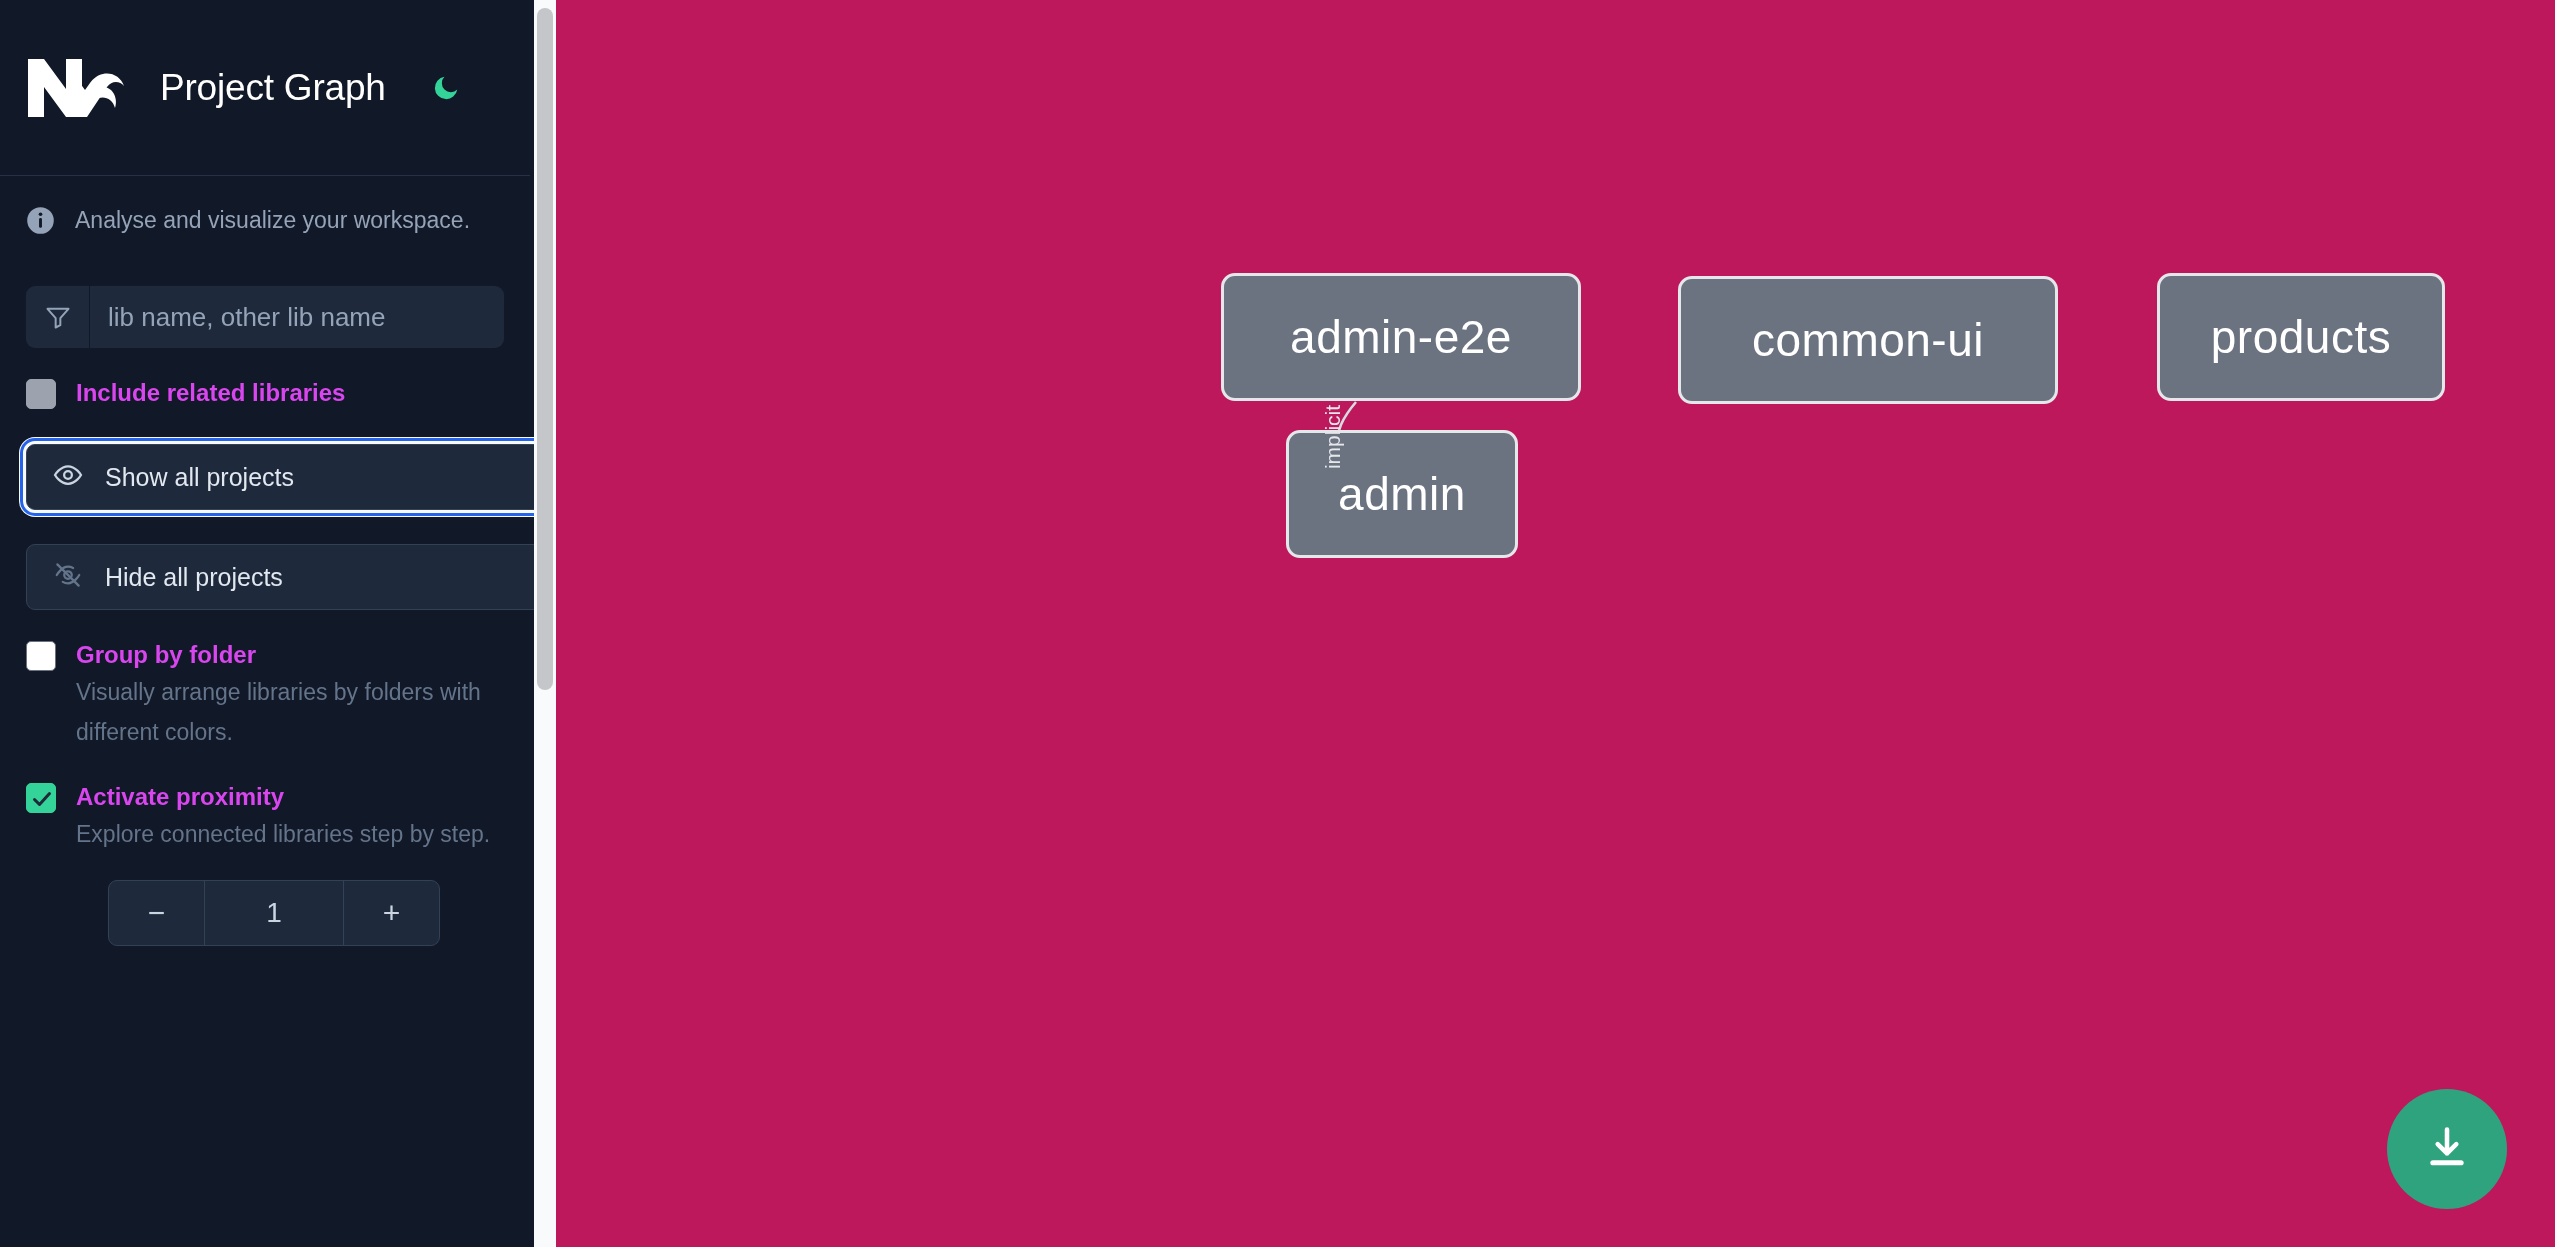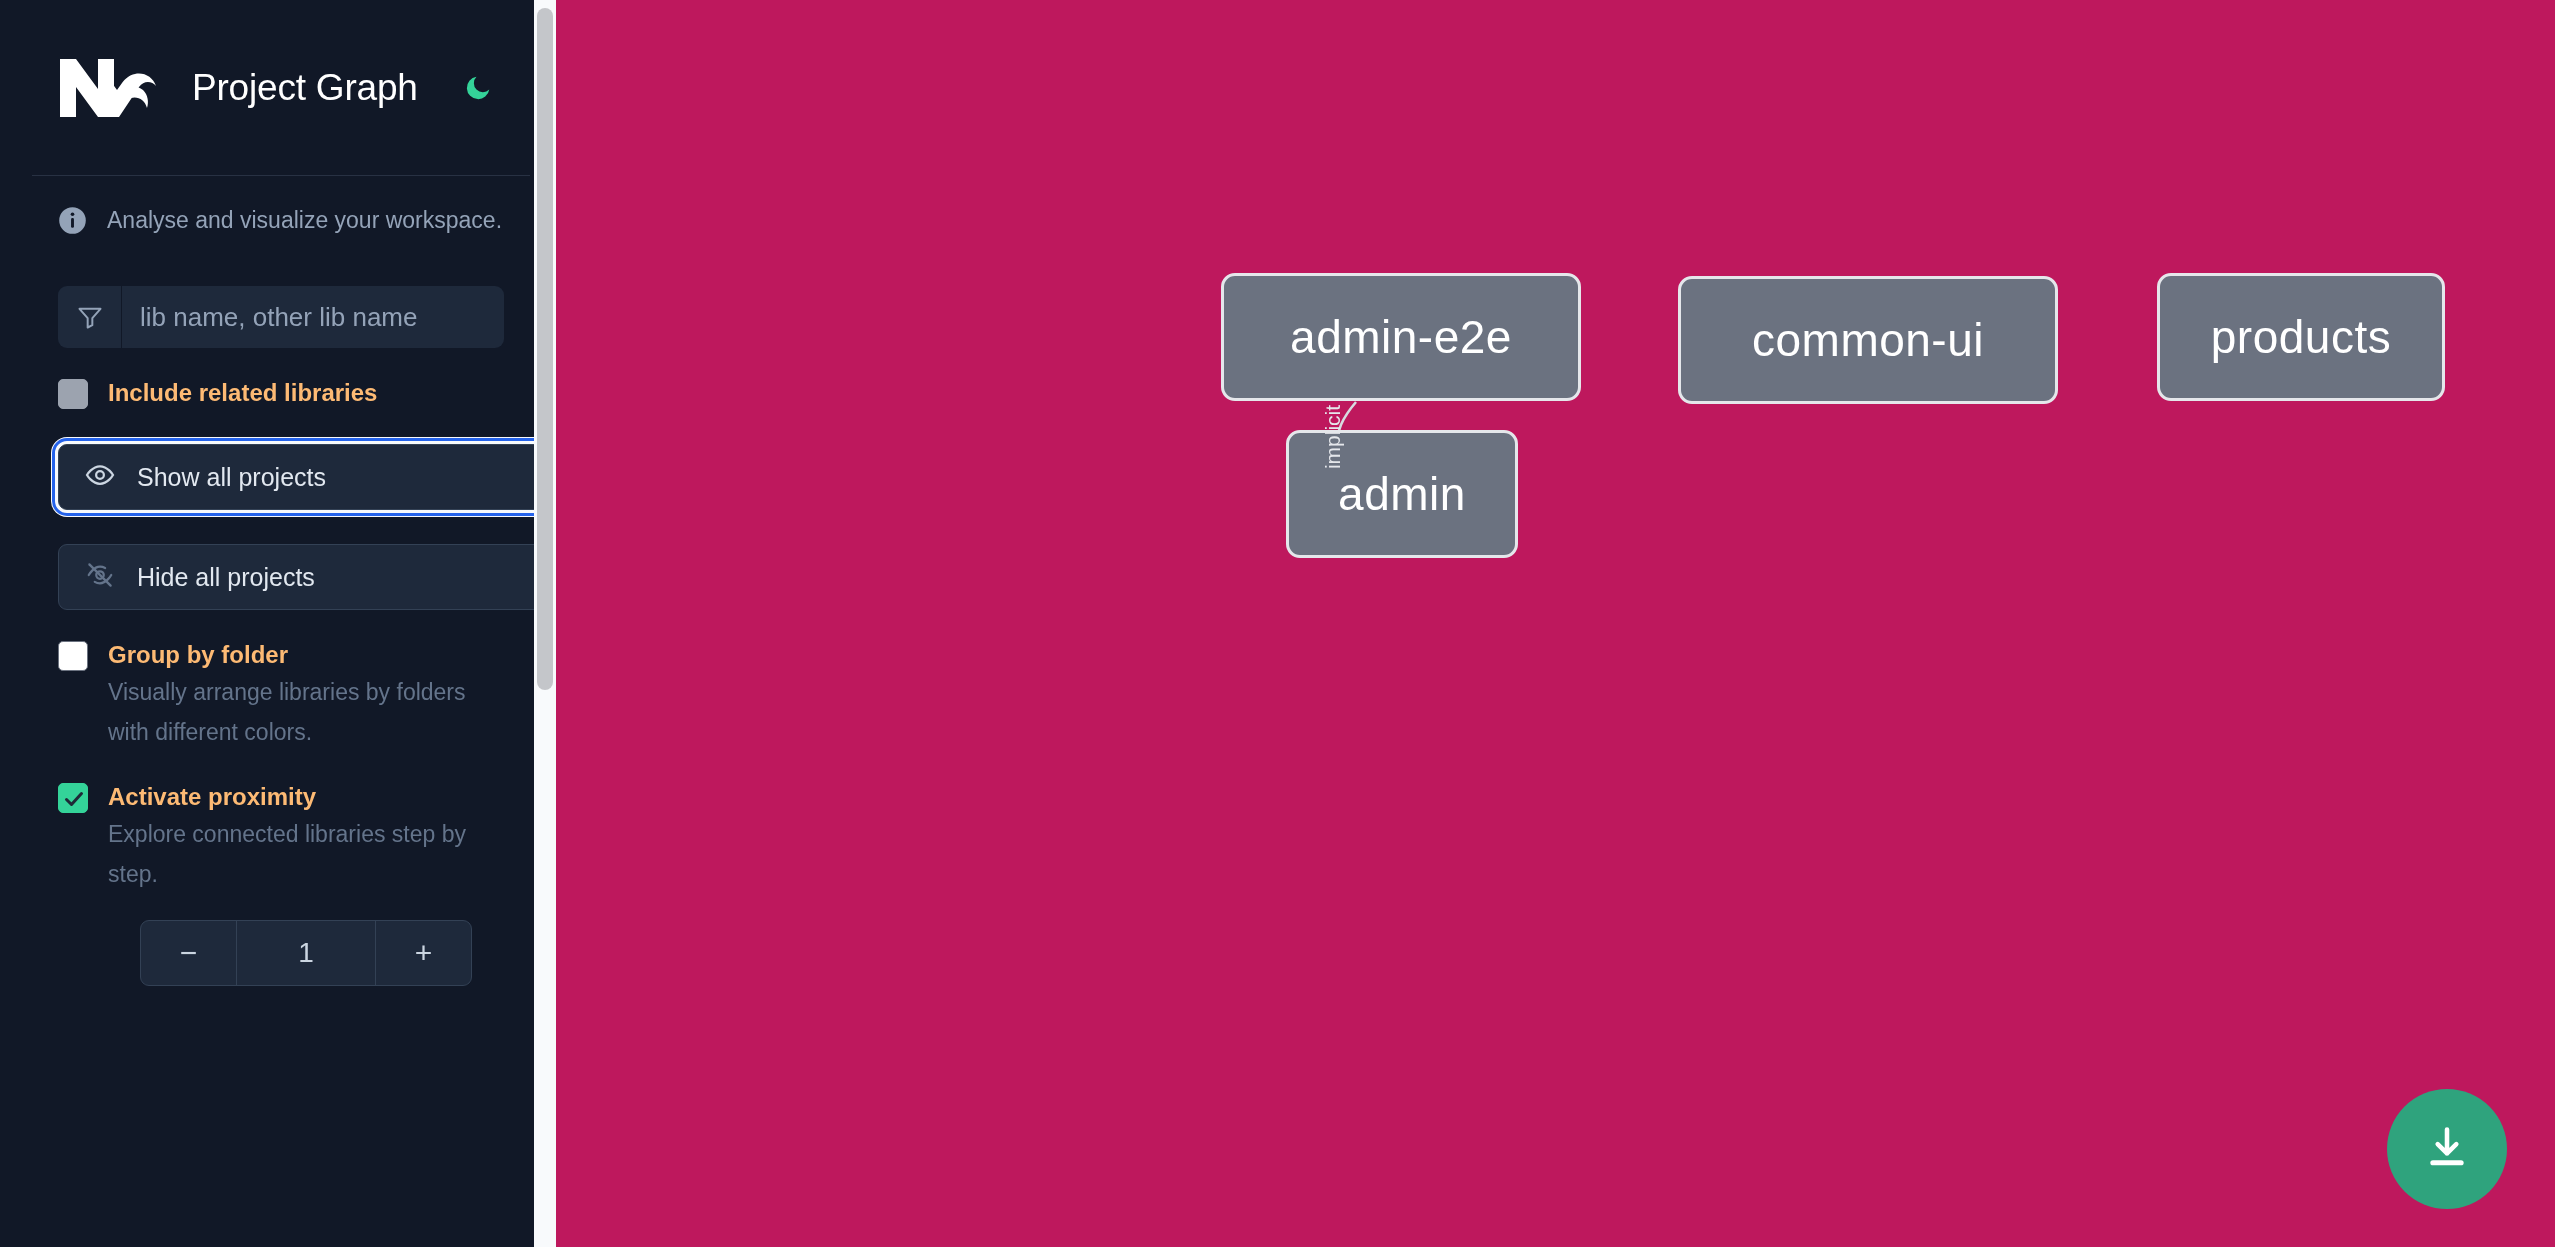--- a/index.html
+++ b/index.html
@@ -12,21 +12,21 @@
   .app { position: relative; width: 2555px; height: 1247px; display: flex; }
 
   
   .sidebar {
     position: relative;
     width: 556px; height: 1247px;
     background: #111827;
     flex: 0 0 556px;
     overflow: hidden;
   }
-  .sidebar-inner { width: 530px; height: 1247px; position: relative; padding-left: 32px; }
+  .sidebar-inner { width: 530px; height: 1247px; position: relative; }
 
   .header {
     height: 176px;
     display: flex; align-items: center;
     padding-left: 26px;
     border-bottom: 1px solid #283143;
   }
   .nx-logo { width: 98px; height: 62px; flex: 0 0 98px; }
   .app-title {
     font-size: 37px; font-weight: 400; color: #ffffff;
@@ -76,21 +76,21 @@
     flex: 0 0 30px; width: 30px; height: 30px;
     border-radius: 5px; margin-top: 3px;
     position: relative; cursor: pointer;
   }
   .cb-grey { background: #9ca3af; border: 1px solid #9ca3af; }
   .cb-white { background: #ffffff; border: 1px solid #6b7280; }
   .cb-green { background: #34d399; border: 1px solid #34d399; }
   .cb-green svg { position: absolute; left: 3px; top: 3px; }
   .opt-body { margin-left: 20px; }
   .opt-title {
-    font-size: 24px; font-weight: bold; color: #fdba74;
+    font-size: 24px; font-weight: bold; color: #d946ef;
     line-height: 34px;
   }
   .opt-desc {
     font-size: 23px; color: #64748b; line-height: 40px;
     max-width: 440px;
   }
 
   .btn {
     margin: 0 26px; height: 66px; width: 600px;
     background: #1e293b;

